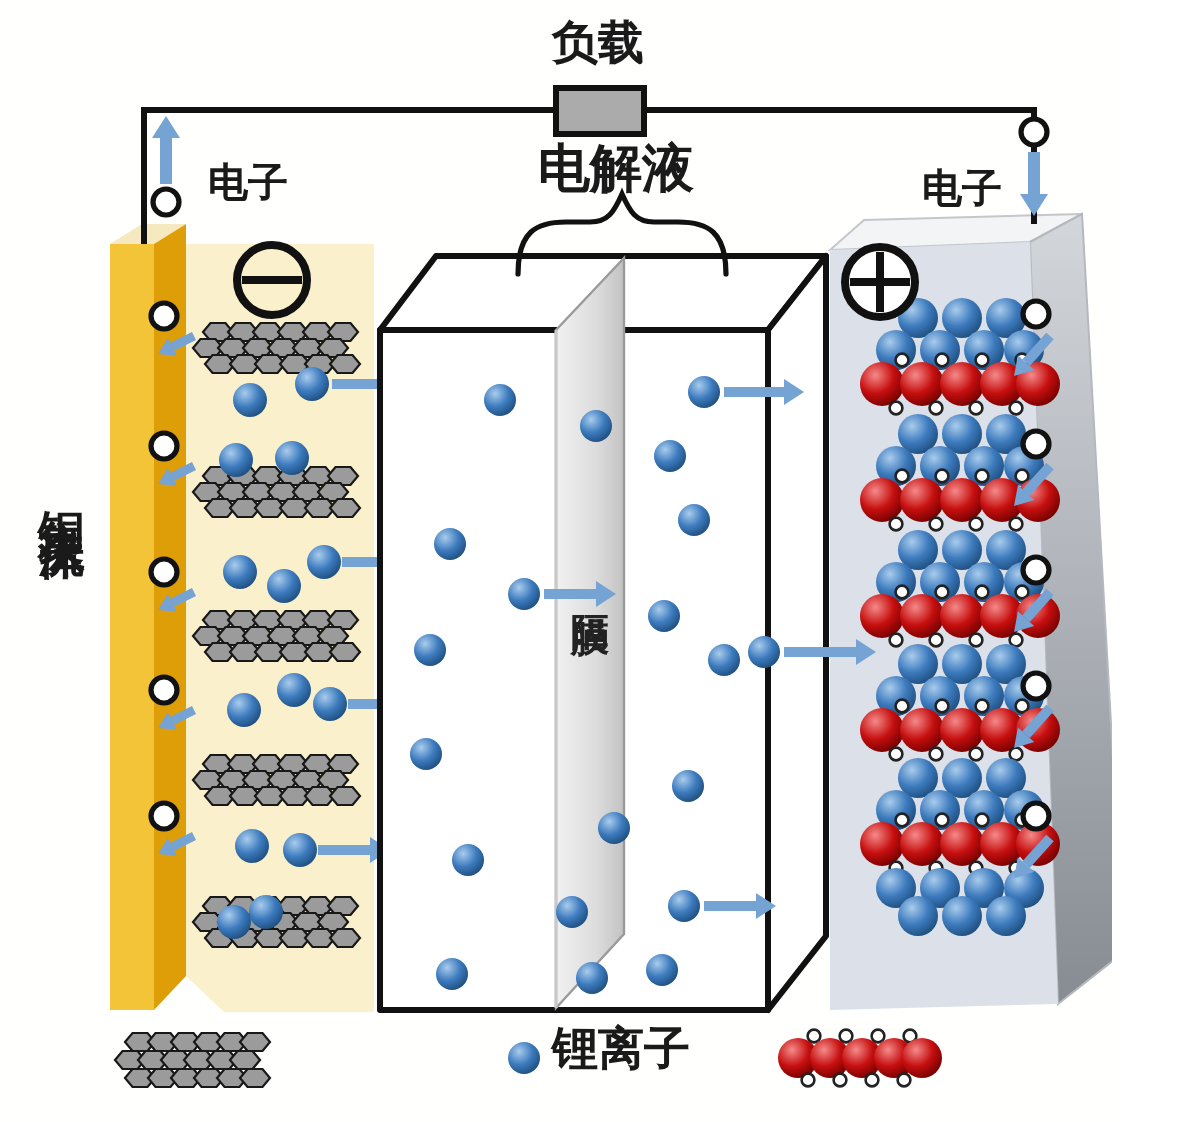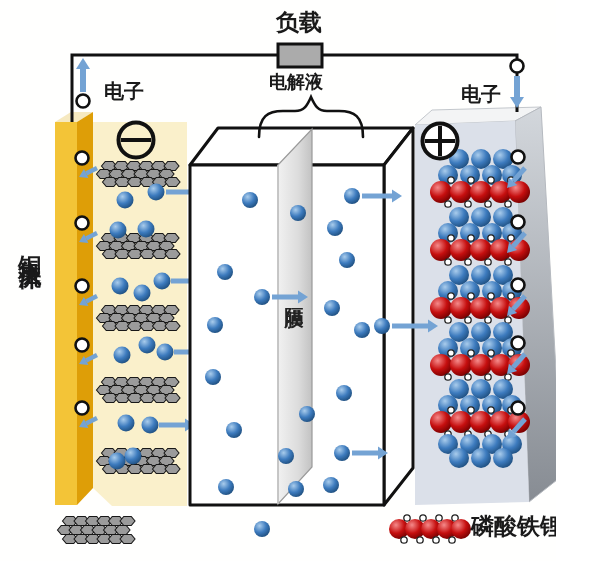--- a/index.html
+++ b/index.html
@@ -2,21 +2,21 @@
 <html><head>
 <meta charset="utf-8">
 <style>
   html,body{margin:0;padding:0;background:#ffffff;}
   #stage{position:relative;width:556px;height:561px;background:#fffffe;overflow:hidden;
          font-family:"DejaVu Sans",sans-serif;}
   #art{position:absolute;left:0;top:0;}
   .lbl{position:absolute;color:#1a1a1a;font-weight:700;white-space:nowrap;line-height:1.05;}
   .vert{writing-mode:vertical-rl;text-orientation:upright;letter-spacing:4px;}
   .lbl-load{left:276px;top:10px;font-size:23px;}
-  .lbl-electrolyte{left:269px;top:73px;font-size:18px;}
+  .lbl-electrolyte{left:269px;top:73px;font-size:26px;font-family:Liberation Mono, monospace;}
   .lbl-electron-left{left:104px;top:81px;font-size:20px;}
   .lbl-electron-right{left:461px;top:84px;font-size:20px;}
   .lbl-copper{left:18px;top:237px;font-size:23px;}
   .lbl-alum{left:557px;top:237px;font-size:23px;}
   .lbl-separator{left:284px;top:292px;font-size:19px;letter-spacing:2px;color:#222;}
   .lbl-leg{font-size:23px;}
   .lbl-leg-graphite{left:138px;top:515px;}
   .lbl-leg-liion{left:276px;top:513px;}
   .lbl-leg-lfp{left:471px;top:514px;}
 </style>
@@ -416,14 +416,14 @@
       </g>
   </svg>
 
   <div class="lbl lbl-load">负载</div>
   <div class="lbl lbl-electrolyte">电解液</div>
   <div class="lbl lbl-electron-left">电子</div>
   <div class="lbl lbl-electron-right">电子</div>
   <div class="lbl vert lbl-copper">铜集流体</div>
   <div class="lbl vert lbl-alum">铝集流体</div>
   <div class="lbl vert lbl-separator">隔膜</div>
-  <div class="lbl lbl-leg lbl-leg-lfp">磷酸铁锂</div>
+  <div class="lbl lbl-leg lbl-leg-liion">锂离子</div>
 </div>
 
 </body></html>

